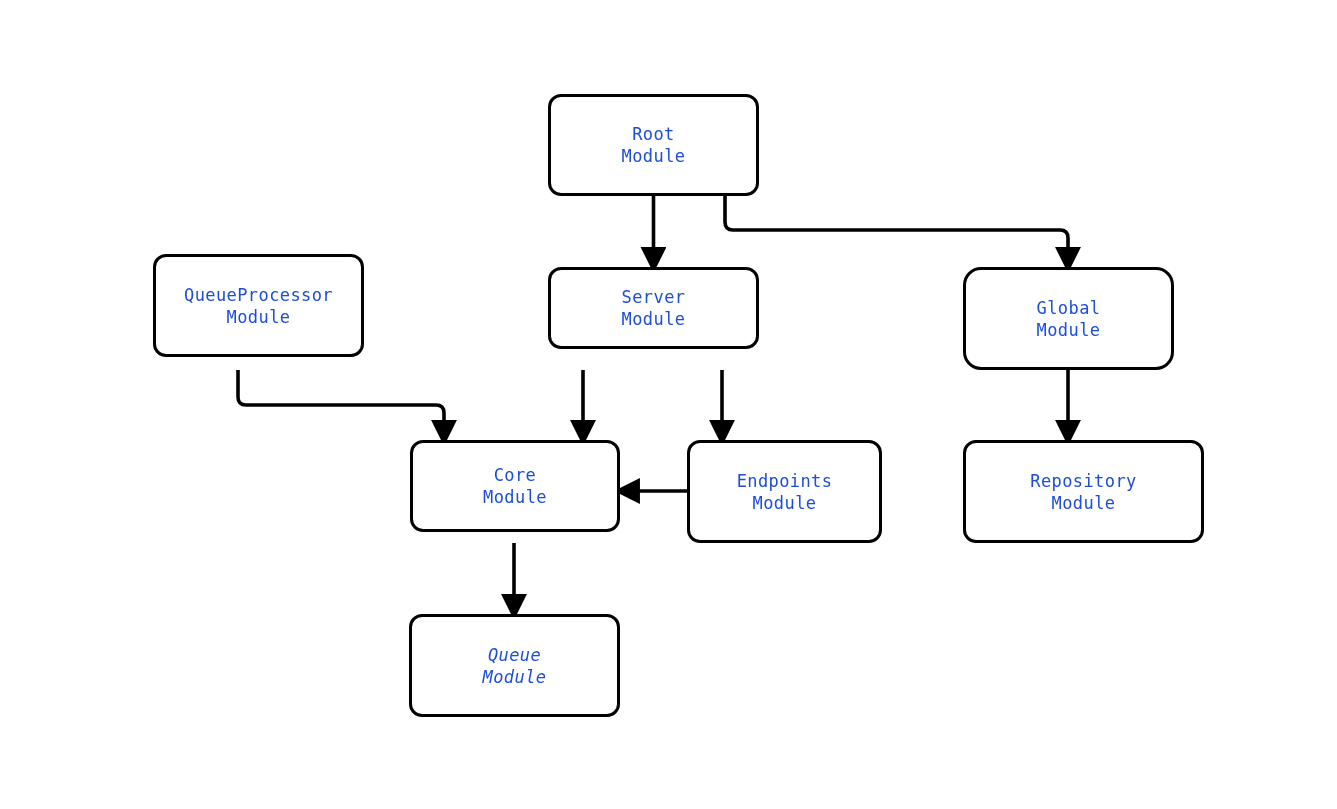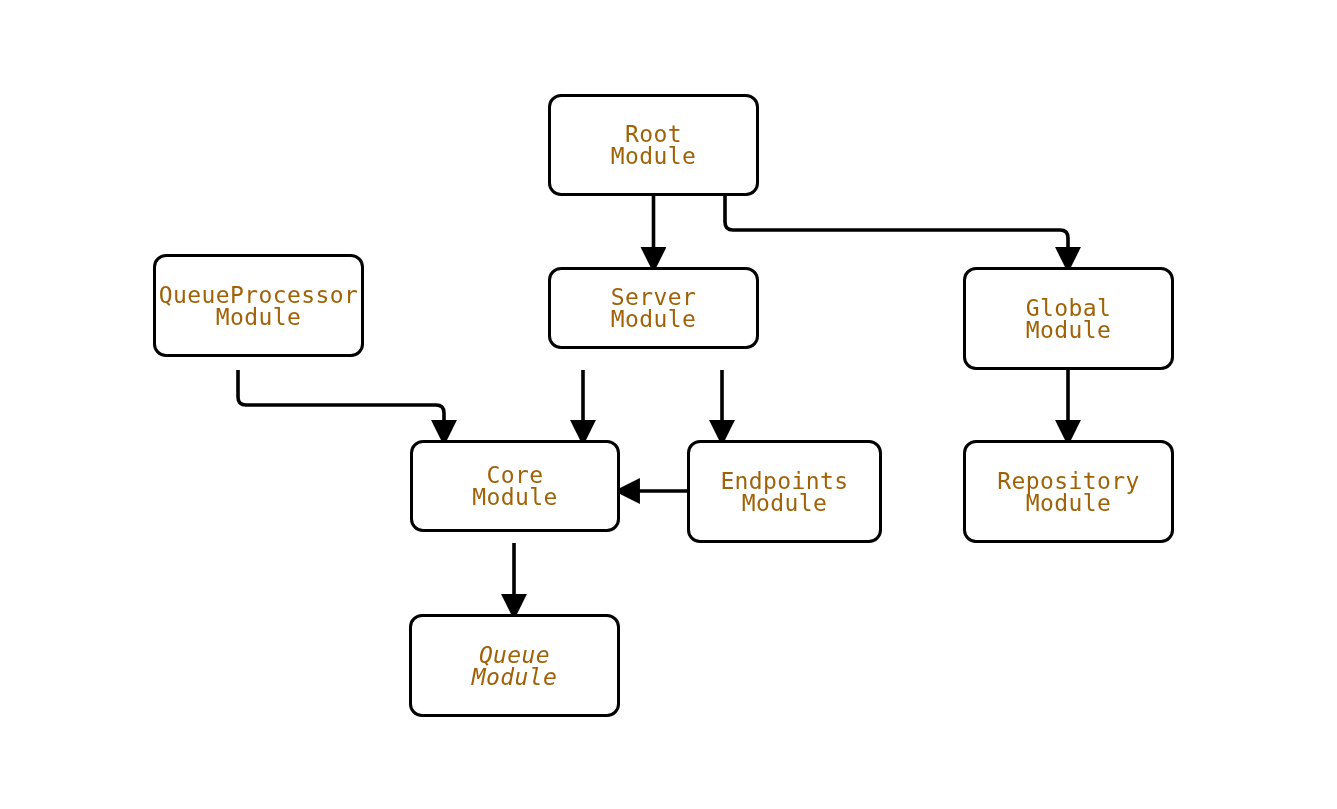--- a/index.html
+++ b/index.html
@@ -27,23 +27,23 @@
   .node {
     position: absolute;
     box-sizing: border-box;
     border: 3.5px solid #000000;
     border-radius: 13px;
     background: #ffffff;
     display: flex;
     flex-direction: column;
     align-items: center;
     justify-content: center;
-    color: #a16207;
+    color: #1d4ed8;
     font-family: "DejaVu Sans Mono", "Liberation Mono", monospace;
-    font-size: 23px;
+    font-size: 17px;
     line-height: 22px;
     letter-spacing: 0.4px;
     text-align: center;
     z-index: 2;
   }
   .node .line1,
   .node .line2 {
     display: block;
     white-space: pre;
   }
@@ -79,36 +79,36 @@
   <div class="node" style="left: 133px; top: 254px; width: 211px; height: 103px; border-color: rgb(0, 0, 0); background: rgb(255, 255, 255); margin-left: 20px;">
     <span class="line1">QueueProcessor</span>
     <span class="line2">Module</span>
   </div>
 
   <div class="node" style="left: 548px; top: 267px; width: 211px; height: 82px; border-color: rgb(0, 0, 0); background: rgb(255, 255, 255);">
     <span class="line1">Server</span>
     <span class="line2">Module</span>
   </div>
 
-  <div class="node" style="left: 963px; top: 267px; width: 211px; height: 103px; border-color: rgb(0, 0, 0); background: rgb(255, 255, 255);">
+  <div class="node" style="left: 963px; top: 267px; width: 211px; height: 103px; border-color: rgb(0, 0, 0); background: rgb(255, 255, 255); border-radius: 18px;">
     <span class="line1">Global</span>
     <span class="line2">Module</span>
   </div>
 
   <div class="node" style="left: 410px; top: 440px; width: 210px; height: 92px; border-color: rgb(0, 0, 0); background: rgb(255, 255, 255);">
     <span class="line1">Core</span>
     <span class="line2">Module</span>
   </div>
 
   <div class="node" style="left: 687px; top: 440px; width: 195px; height: 103px; border-color: rgb(0, 0, 0); background: rgb(255, 255, 255);">
     <span class="line1">Endpoints</span>
     <span class="line2">Module</span>
   </div>
 
-  <div class="node" style="left: 963px; top: 440px; width: 211px; height: 103px; border-color: rgb(0, 0, 0); background: rgb(255, 255, 255); text-align: right;">
+  <div class="node" style="left: 963px; top: 440px; width: 241px; height: 103px; border-color: rgb(0, 0, 0); background: rgb(255, 255, 255); text-align: right;">
     <span class="line1">Repository</span>
     <span class="line2">Module</span>
   </div>
 
   <div class="node" style="left: 409px; top: 614px; width: 211px; height: 103px; border-color: rgb(0, 0, 0); background: rgb(255, 255, 255); font-style: italic;">
     <span class="line1">Queue</span>
     <span class="line2">Module</span>
   </div>
 
 </div>

